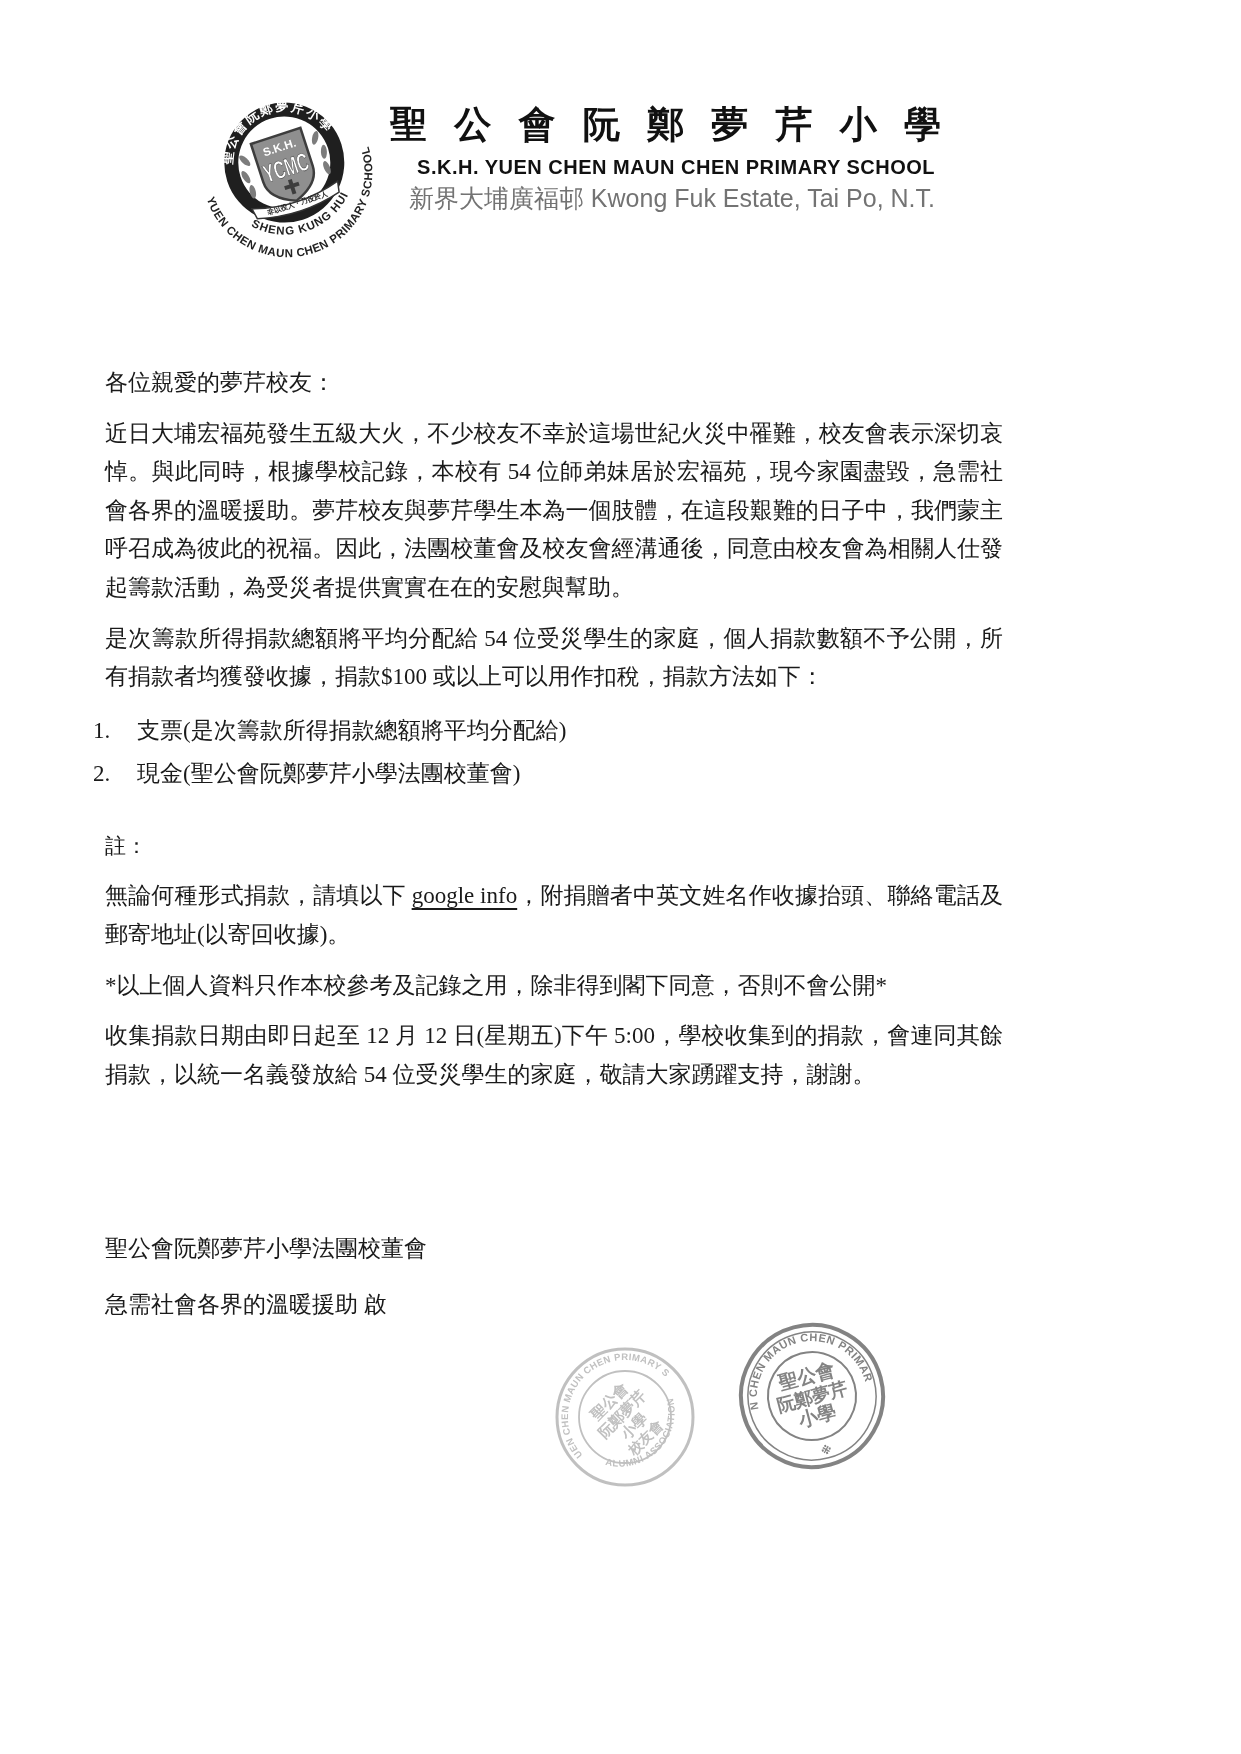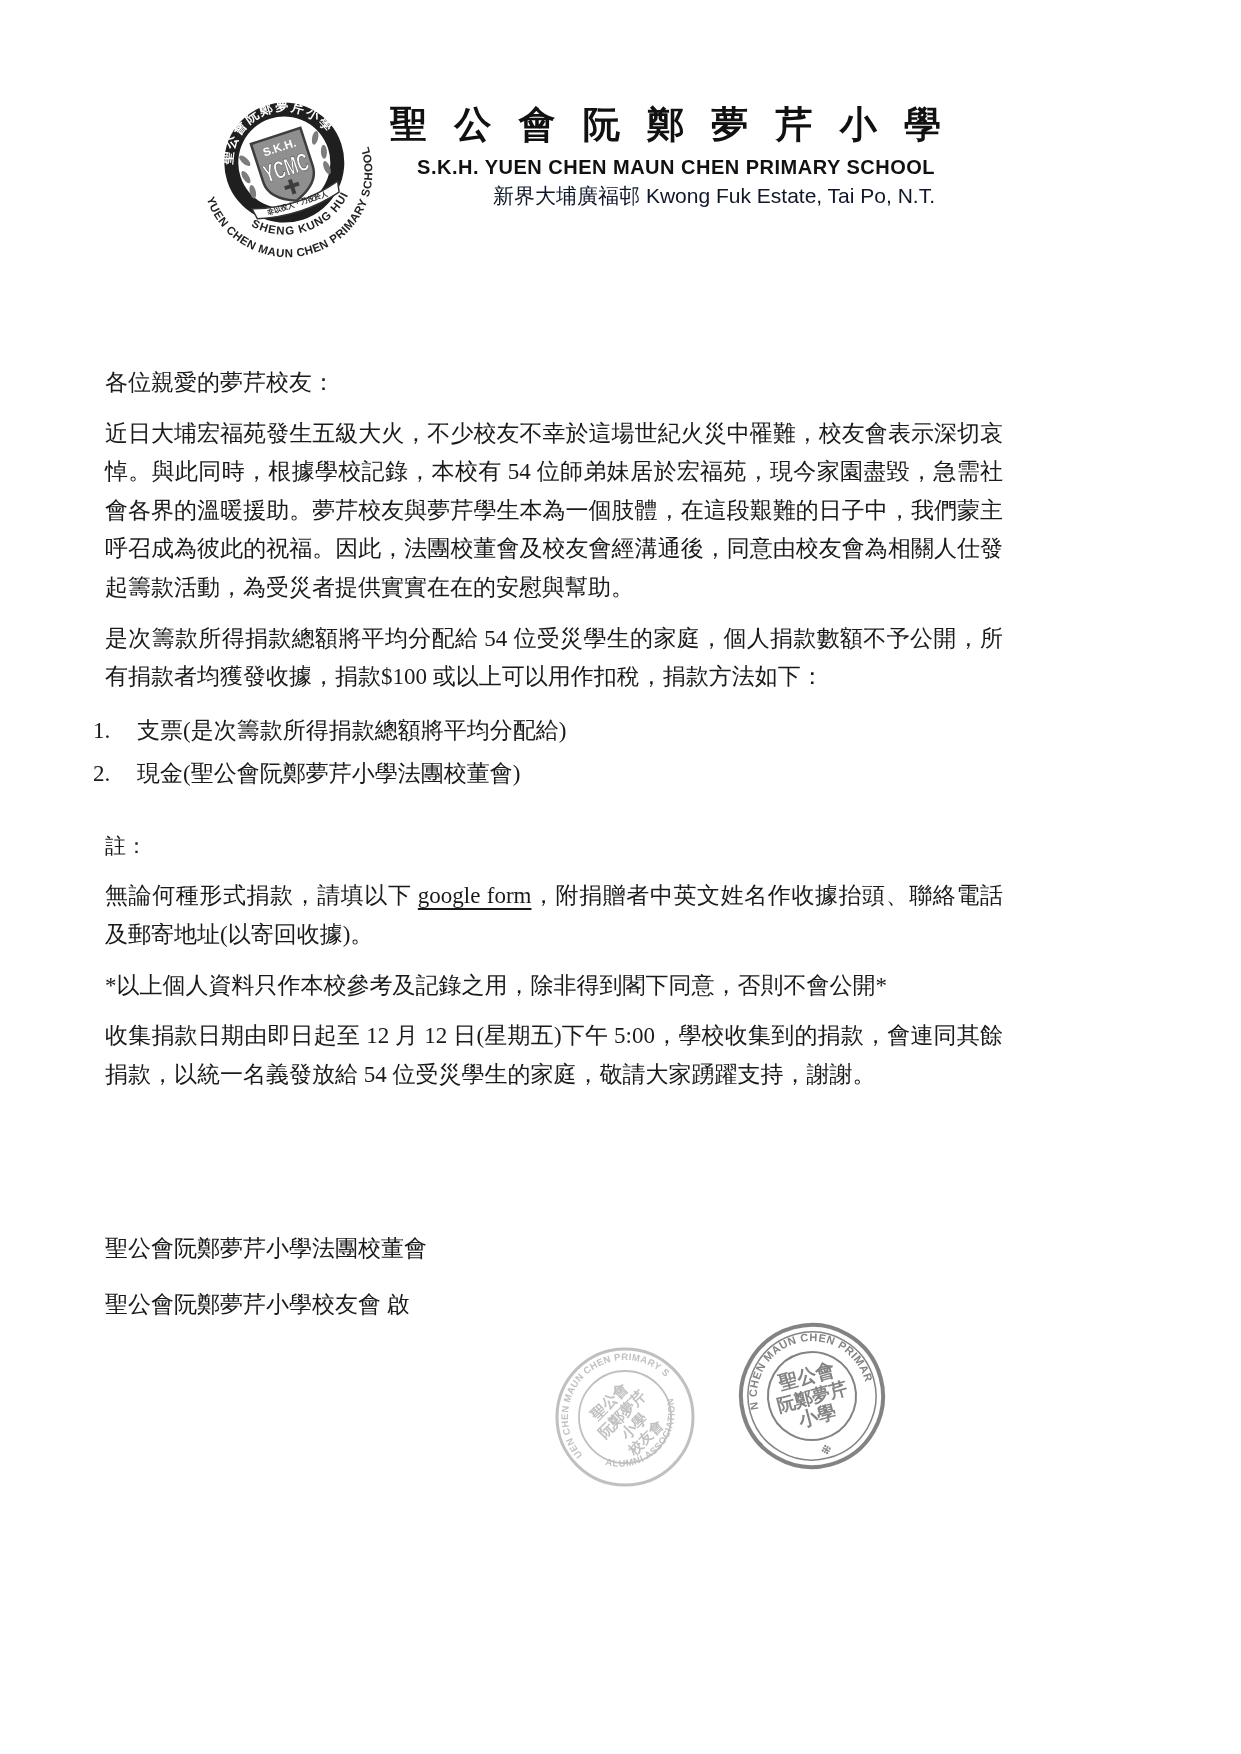--- a/index.html
+++ b/index.html
@@ -23,21 +23,21 @@
     font-size:37px;font-weight:700;letter-spacing:9px;
     white-space:nowrap;color:#111;
   }
   .en-name{
     font-family:"Liberation Sans","DejaVu Sans",sans-serif;
     font-size:20px;font-weight:700;letter-spacing:.5px;margin-top:6px;
     white-space:nowrap;color:#111;
   }
   .addr-line,.tel-line,.email-line{
     font-family:"Liberation Sans","DejaVu Sans",sans-serif;
-    font-size:21px;margin-top:3px;color:#0f172a;
+    font-size:25px;margin-top:3px;color:#737373;
   }
   .tel-line .gap{display:inline-block;width:60px;}
 
   
   .letter-body{
     position:absolute;left:93px;top:352px;width:922px;
     font-size:23px;line-height:38.6px;
   }
   .letter-body p{margin:12px;}
   .para{text-align:justify;text-align-last:left;}
@@ -126,30 +126,30 @@
         <span class="num">1.</span><span>支票(是次籌款所得捐款總額將平均分配給)</span>
       </li>
       <li>
         <span class="num">2.</span><span>現金(聖公會阮鄭夢芹小學法團校董會)</span>
       </li>
     </ol>
 
     <div class="note">
       <p class="note-label">註：</p>
       <p class="para">
-        <span>無論何種形式捐款，請填以下 </span><a class="glink">google form</a><span>，附捐贈者中英文姓名作收據抬頭、聯絡電話及郵寄地址(以寄回收據)。</span>
+        <span>無論何種形式捐款，請填以下 </span><a class="glink">google info</a><span>，附捐贈者中英文姓名作收據抬頭、聯絡電話及郵寄地址(以寄回收據)。</span>
       </p>
       <p>*以上個人資料只作本校參考及記錄之用，除非得到閣下同意，否則不會公開*</p>
     </div>
 
     <p class="para closing">收集捐款日期由即日起至 12 月 12 日(星期五)下午 5:00，學校收集到的捐款，會連同其餘捐款，以統一名義發放給 54 位受災學生的家庭，敬請大家踴躍支持，謝謝。</p>
 
     <div class="signature">
       <p>聖公會阮鄭夢芹小學法團校董會</p>
-      <p>聖公會阮鄭夢芹小學校友會 啟</p>
+      <p>急需社會各界的溫暖援助 啟</p>
     </div>
   </div>
 
   <svg class="stamp stamp-alumni" viewBox="0 0 146 146">
     <g transform="rotate(-45 73 73)" fill="#9a9a9a" stroke="none">
       <circle cx="73" cy="73" r="68" fill="none" stroke="#9a9a9a" stroke-width="3"></circle>
       <circle cx="73" cy="73" r="46" fill="none" stroke="#9a9a9a" stroke-width="1.8"></circle>
       <path id="sa-top" d="M 16,73 A 57 57 0 1 1 130,73" fill="none"></path>
       <text class="ring-font" font-size="9.5" letter-spacing="0.4">
         <textPath href="#sa-top" startOffset="50%" text-anchor="middle">S.K.H. YUEN CHEN MAUN CHEN PRIMARY SCHOOL</textPath>

